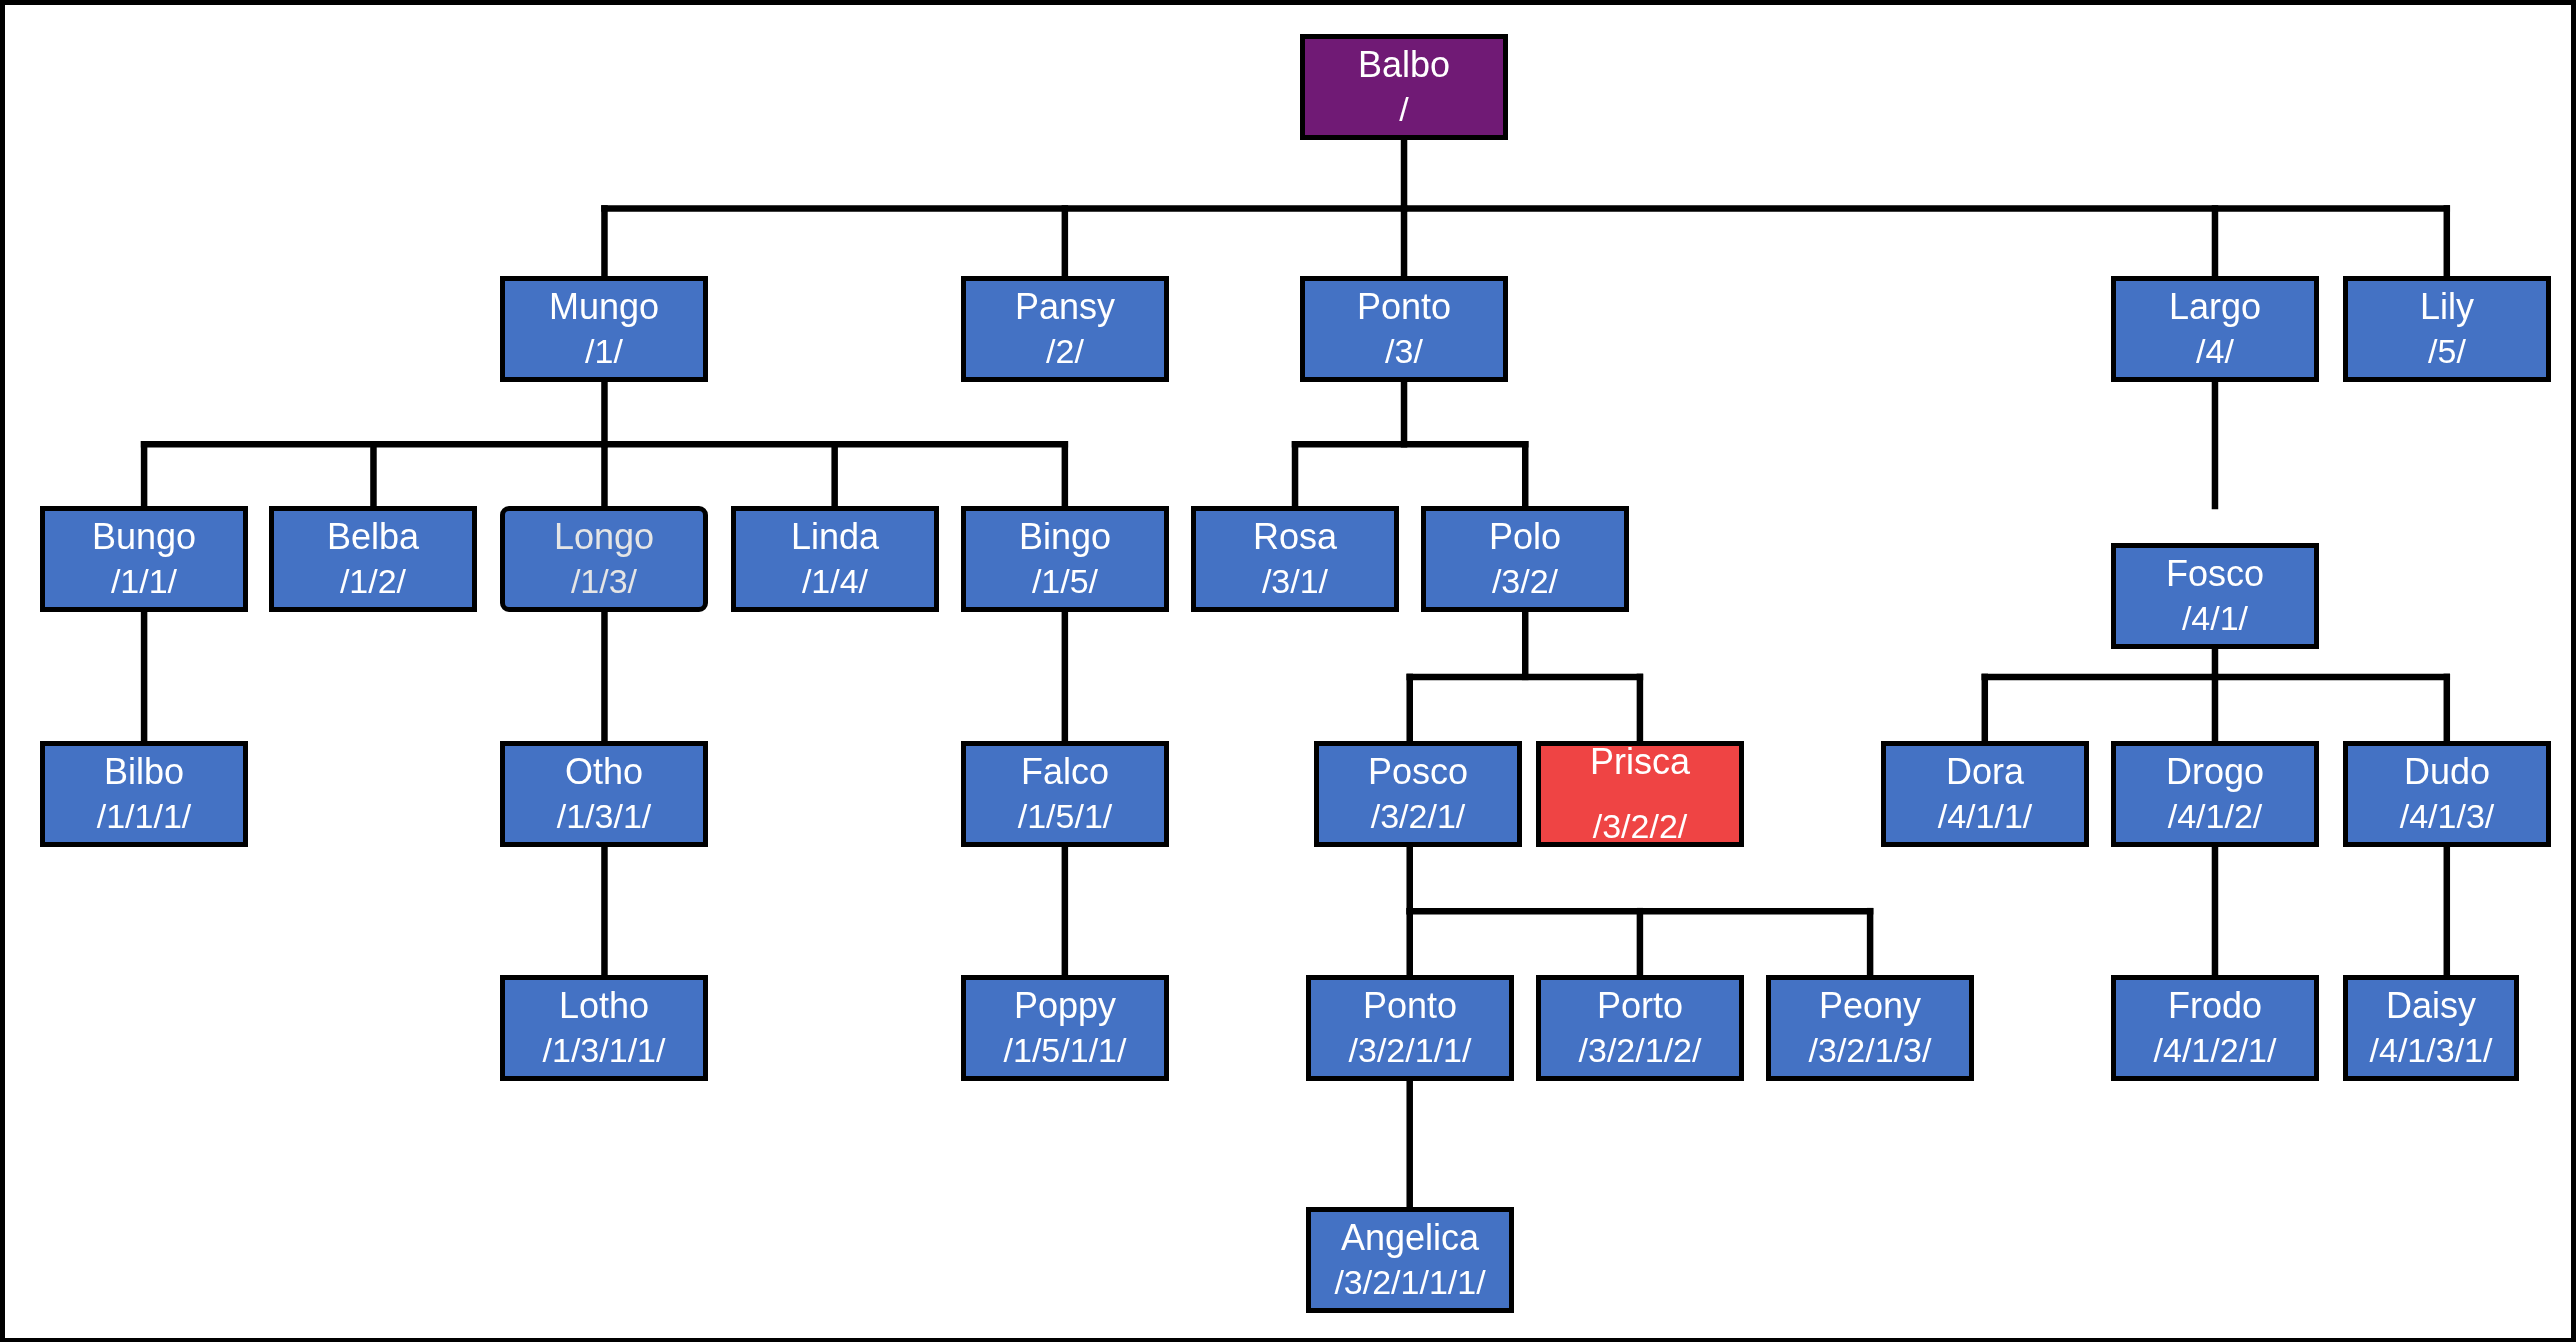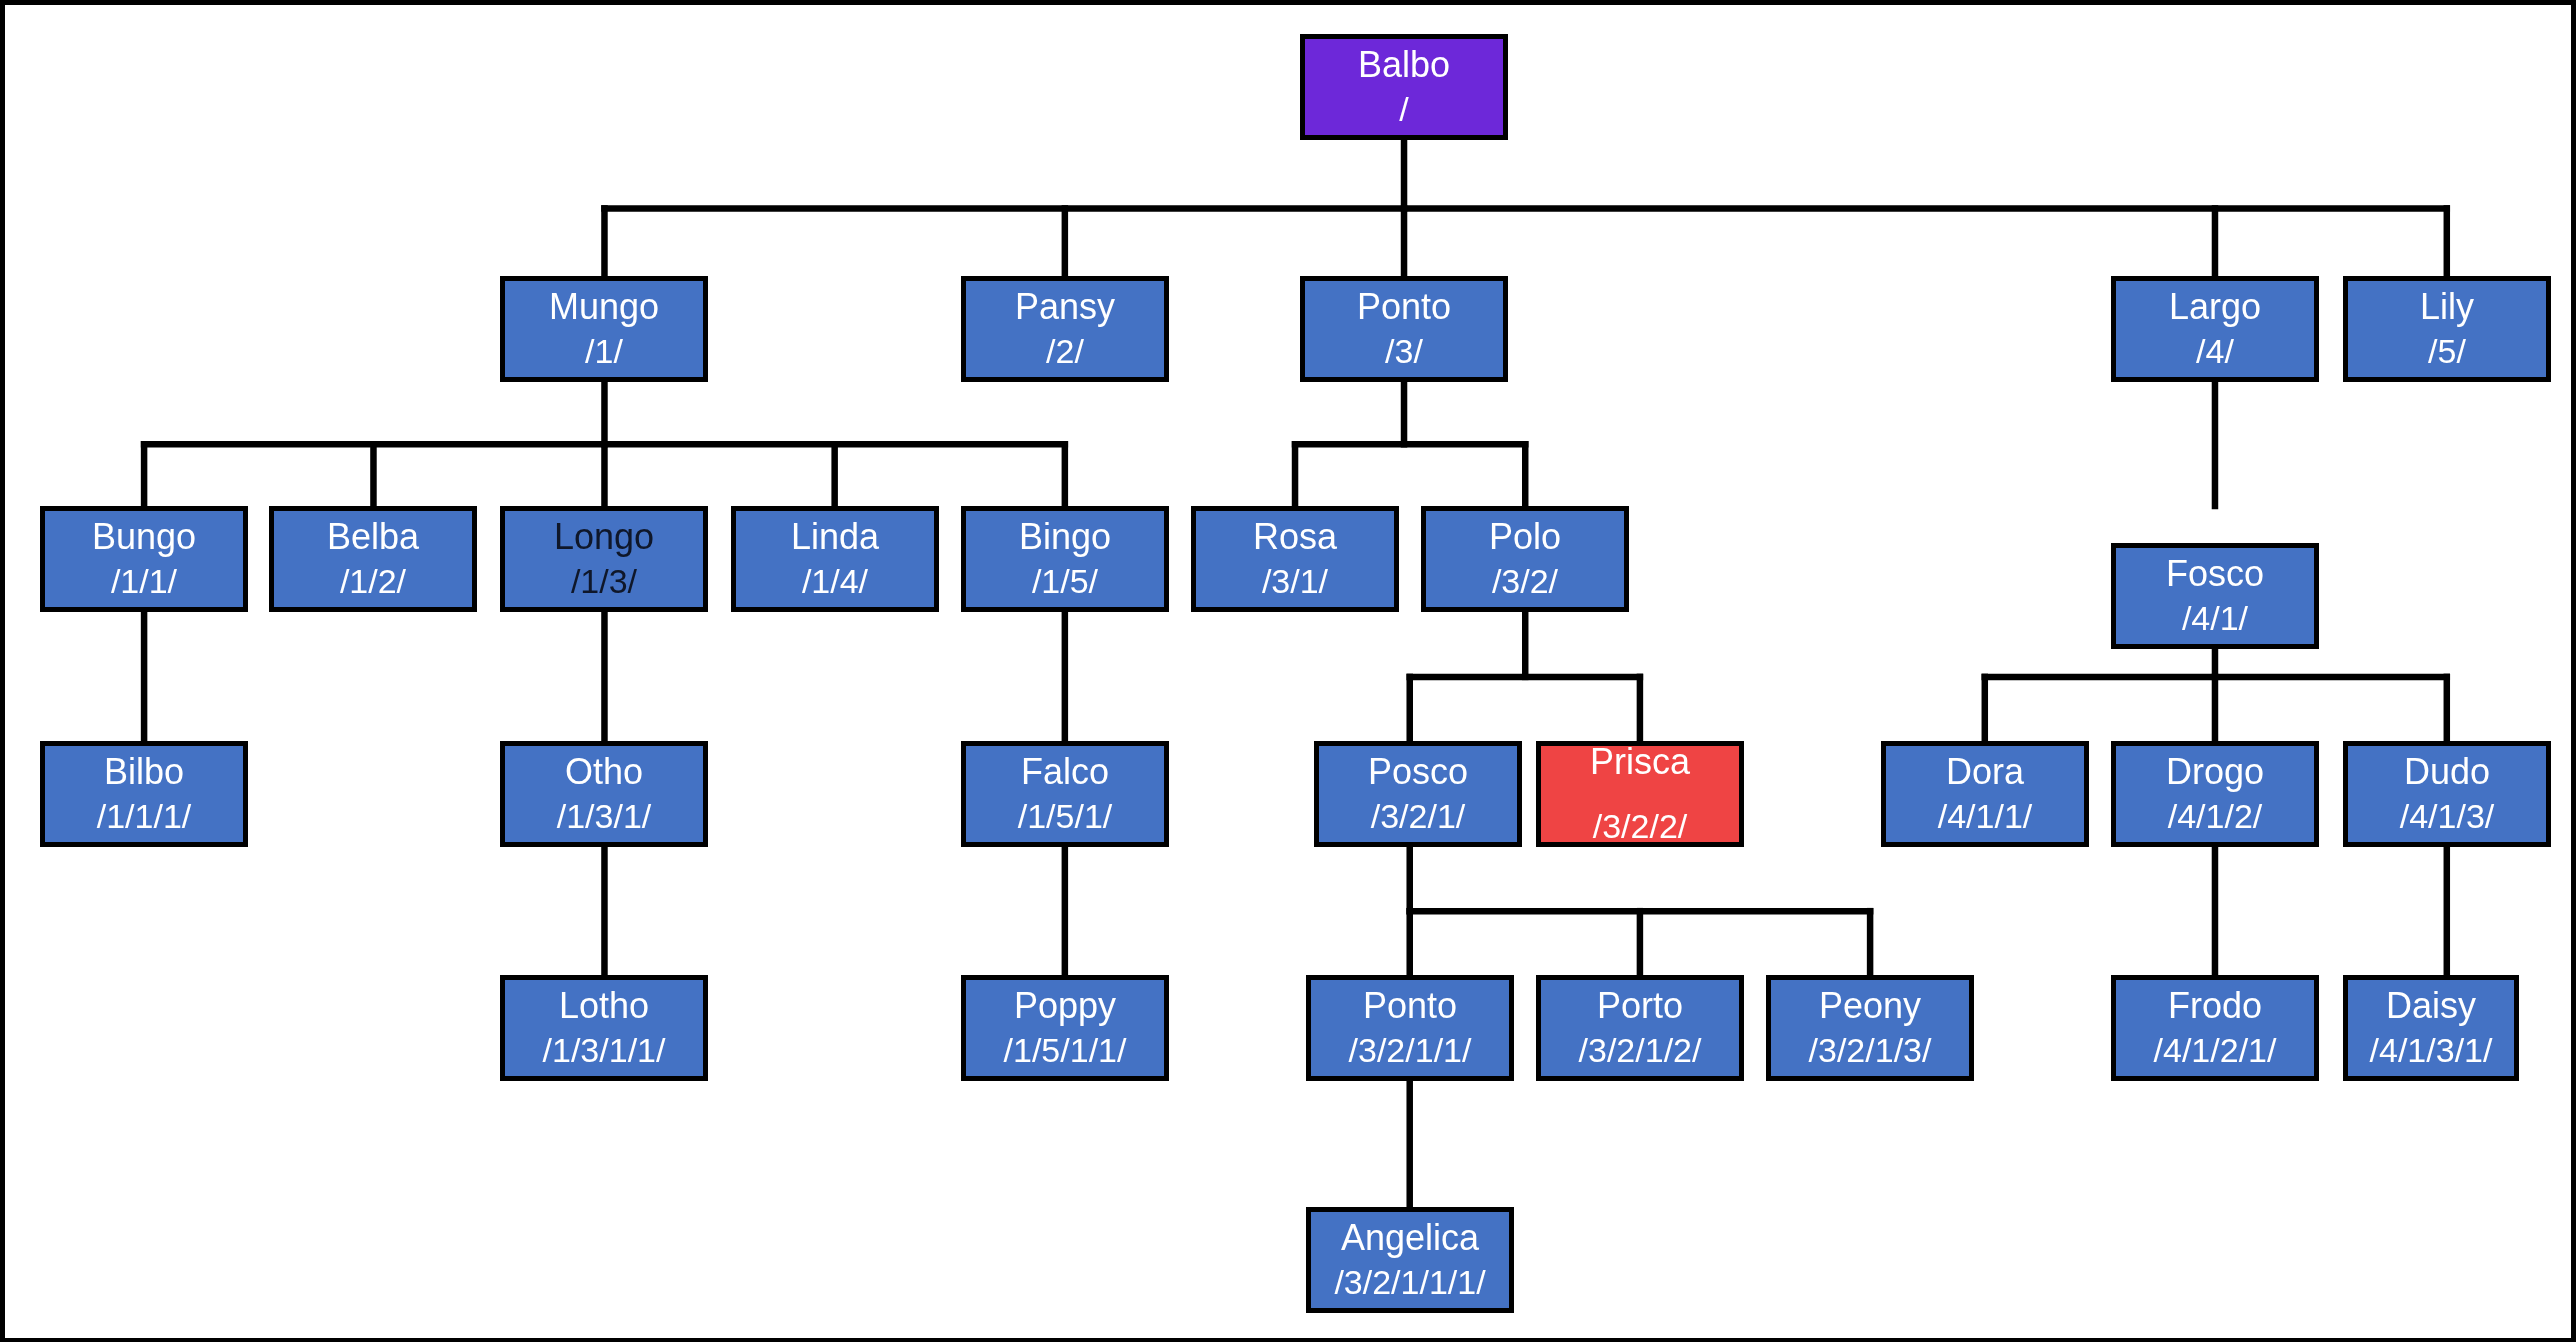--- a/index.html
+++ b/index.html
@@ -71,21 +71,21 @@
       <path d="M 1727 1035 V 1114"></path>
       <path d="M 1727 1114 H 2293"></path>
       <path d="M 1727 1114 V 1192"></path>
       <path d="M 2010 1114 V 1192"></path>
       <path d="M 2293 1114 V 1192"></path>
       <path d="M 2717 1035 V 1192"></path>
       <path d="M 3002 1035 V 1192"></path>
       <path d="M 1727 1322 V 1478"></path>
     </svg>
   <div id="nodes-layer">
-      <div class="node" style="left: 1295px; top: 29px; width: 208px; height: 106px; background: #6d28d9; border-color: rgb(0, 0, 0); color: rgb(255, 255, 255);">
+      <div class="node" style="left: 1295px; top: 29px; width: 208px; height: 106px; background: #701a75; border-color: rgb(0, 0, 0); color: rgb(255, 255, 255);">
         <div class="node-name">Balbo</div>
         <div class="node-path">/</div>
       </div>
       <div class="node" style="left: 495px; top: 271px; width: 208px; height: 106px; background: rgb(68, 114, 196); border-color: rgb(0, 0, 0); color: rgb(255, 255, 255);">
         <div class="node-name">Mungo</div>
         <div class="node-path">/1/</div>
       </div>
       <div class="node" style="left: 956px; top: 271px; width: 208px; height: 106px; background: rgb(68, 114, 196); border-color: rgb(0, 0, 0); color: rgb(255, 255, 255);">
         <div class="node-name">Pansy</div>
         <div class="node-path">/2/</div>
@@ -103,21 +103,21 @@
         <div class="node-path">/5/</div>
       </div>
       <div class="node" style="left: 35px; top: 501px; width: 208px; height: 106px; background: rgb(68, 114, 196); border-color: rgb(0, 0, 0); color: rgb(255, 255, 255);">
         <div class="node-name">Bungo</div>
         <div class="node-path">/1/1/</div>
       </div>
       <div class="node" style="left: 264px; top: 501px; width: 208px; height: 106px; background: rgb(68, 114, 196); border-color: rgb(0, 0, 0); color: rgb(255, 255, 255);">
         <div class="node-name">Belba</div>
         <div class="node-path">/1/2/</div>
       </div>
-      <div class="node" style="left: 495px; top: 501px; width: 208px; height: 106px; background: rgb(68, 114, 196); border-color: rgb(0, 0, 0); color: #0f172a;">
+      <div class="node" style="left: 495px; top: 501px; width: 208px; height: 106px; background: rgb(68, 114, 196); border-color: rgb(0, 0, 0); color: #e5e5e5; border-radius: 9px;">
         <div class="node-name">Longo</div>
         <div class="node-path">/1/3/</div>
       </div>
       <div class="node" style="left: 726px; top: 501px; width: 208px; height: 106px; background: rgb(68, 114, 196); border-color: rgb(0, 0, 0); color: rgb(255, 255, 255);">
         <div class="node-name">Linda</div>
         <div class="node-path">/1/4/</div>
       </div>
       <div class="node" style="left: 956px; top: 501px; width: 208px; height: 106px; background: rgb(68, 114, 196); border-color: rgb(0, 0, 0); color: rgb(255, 255, 255);">
         <div class="node-name">Bingo</div>
         <div class="node-path">/1/5/</div>

